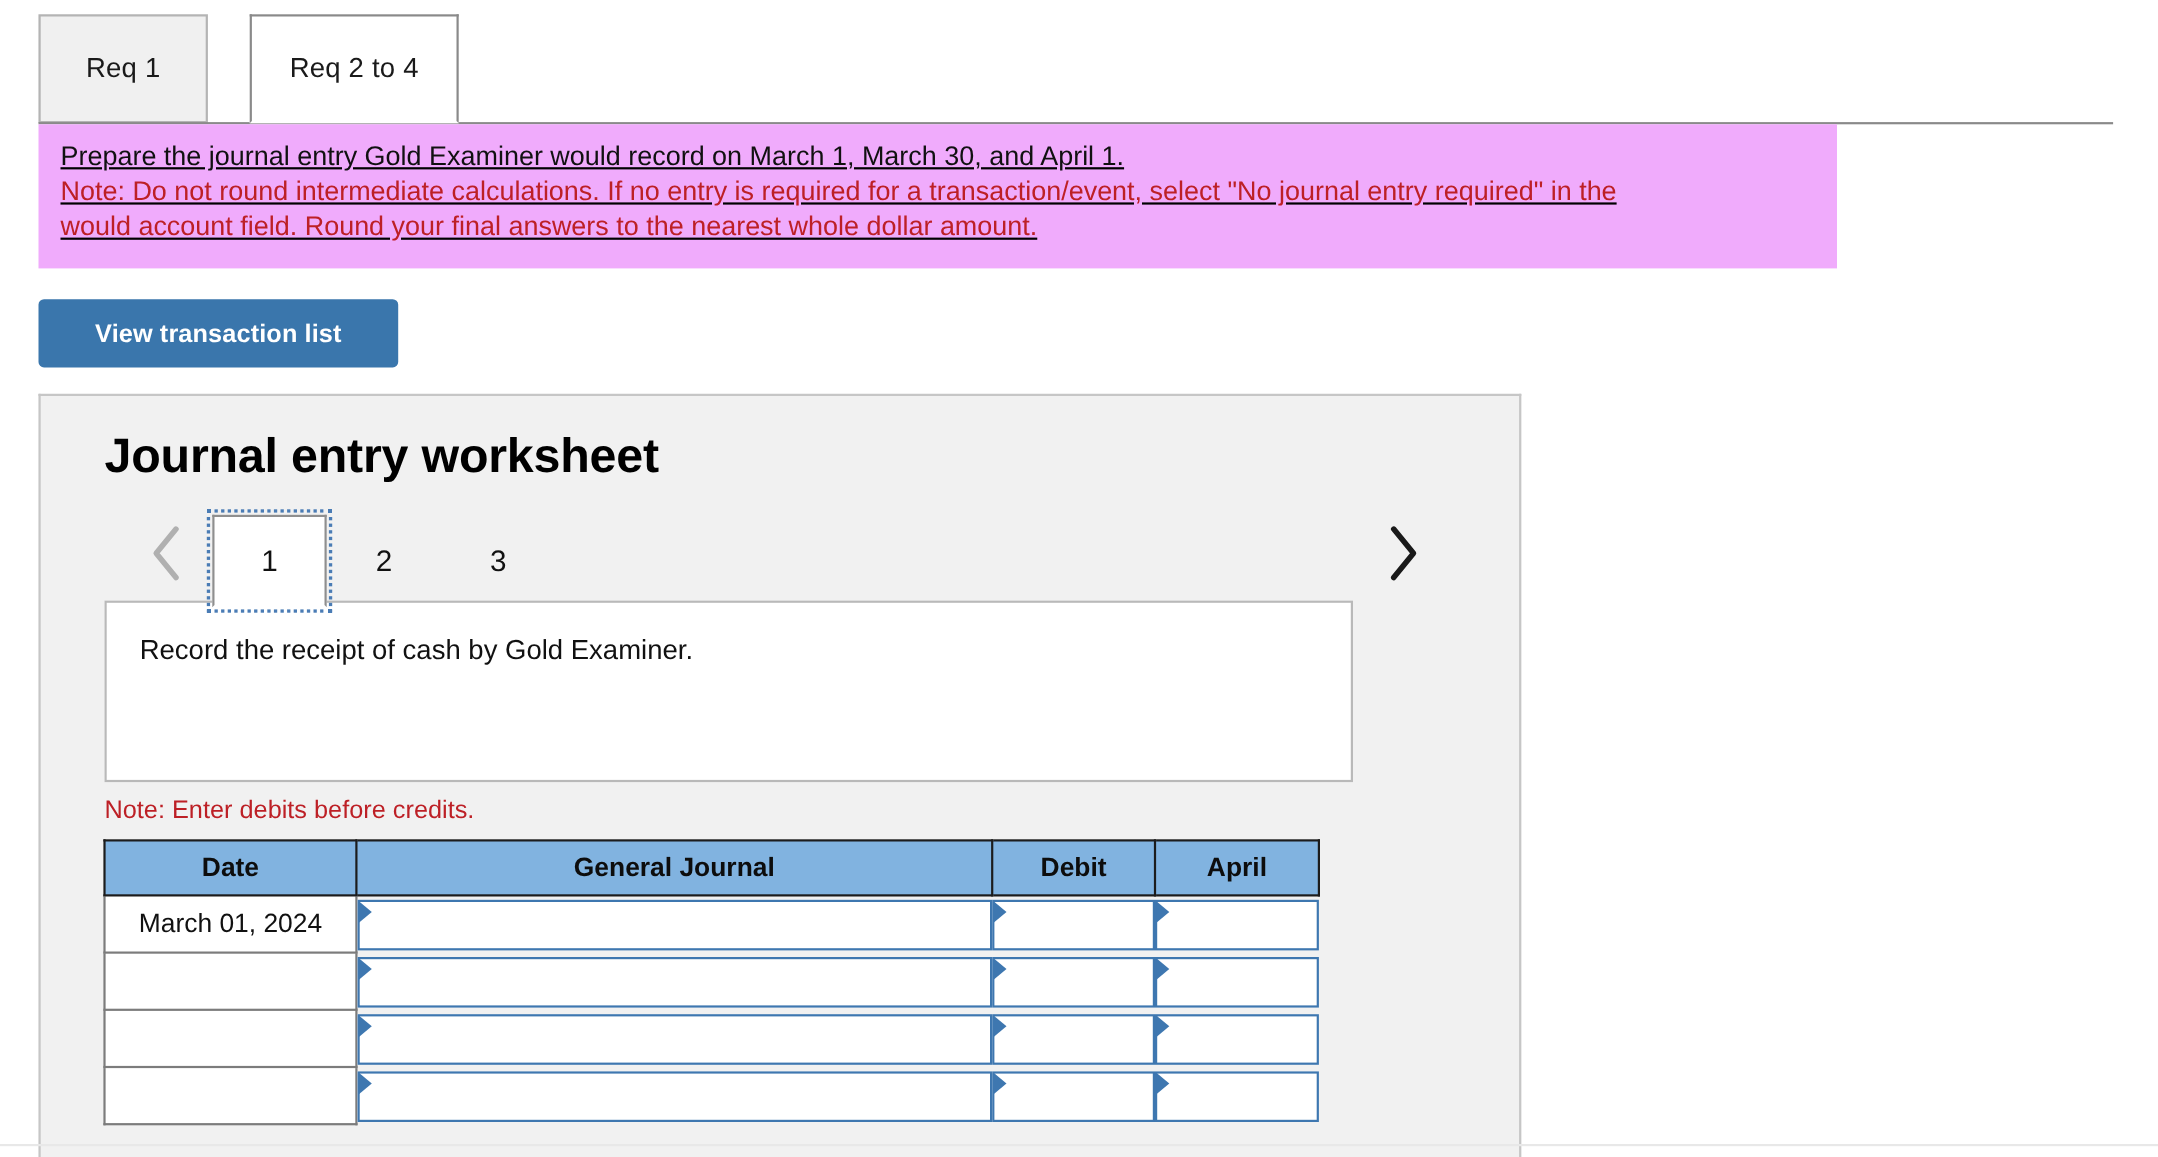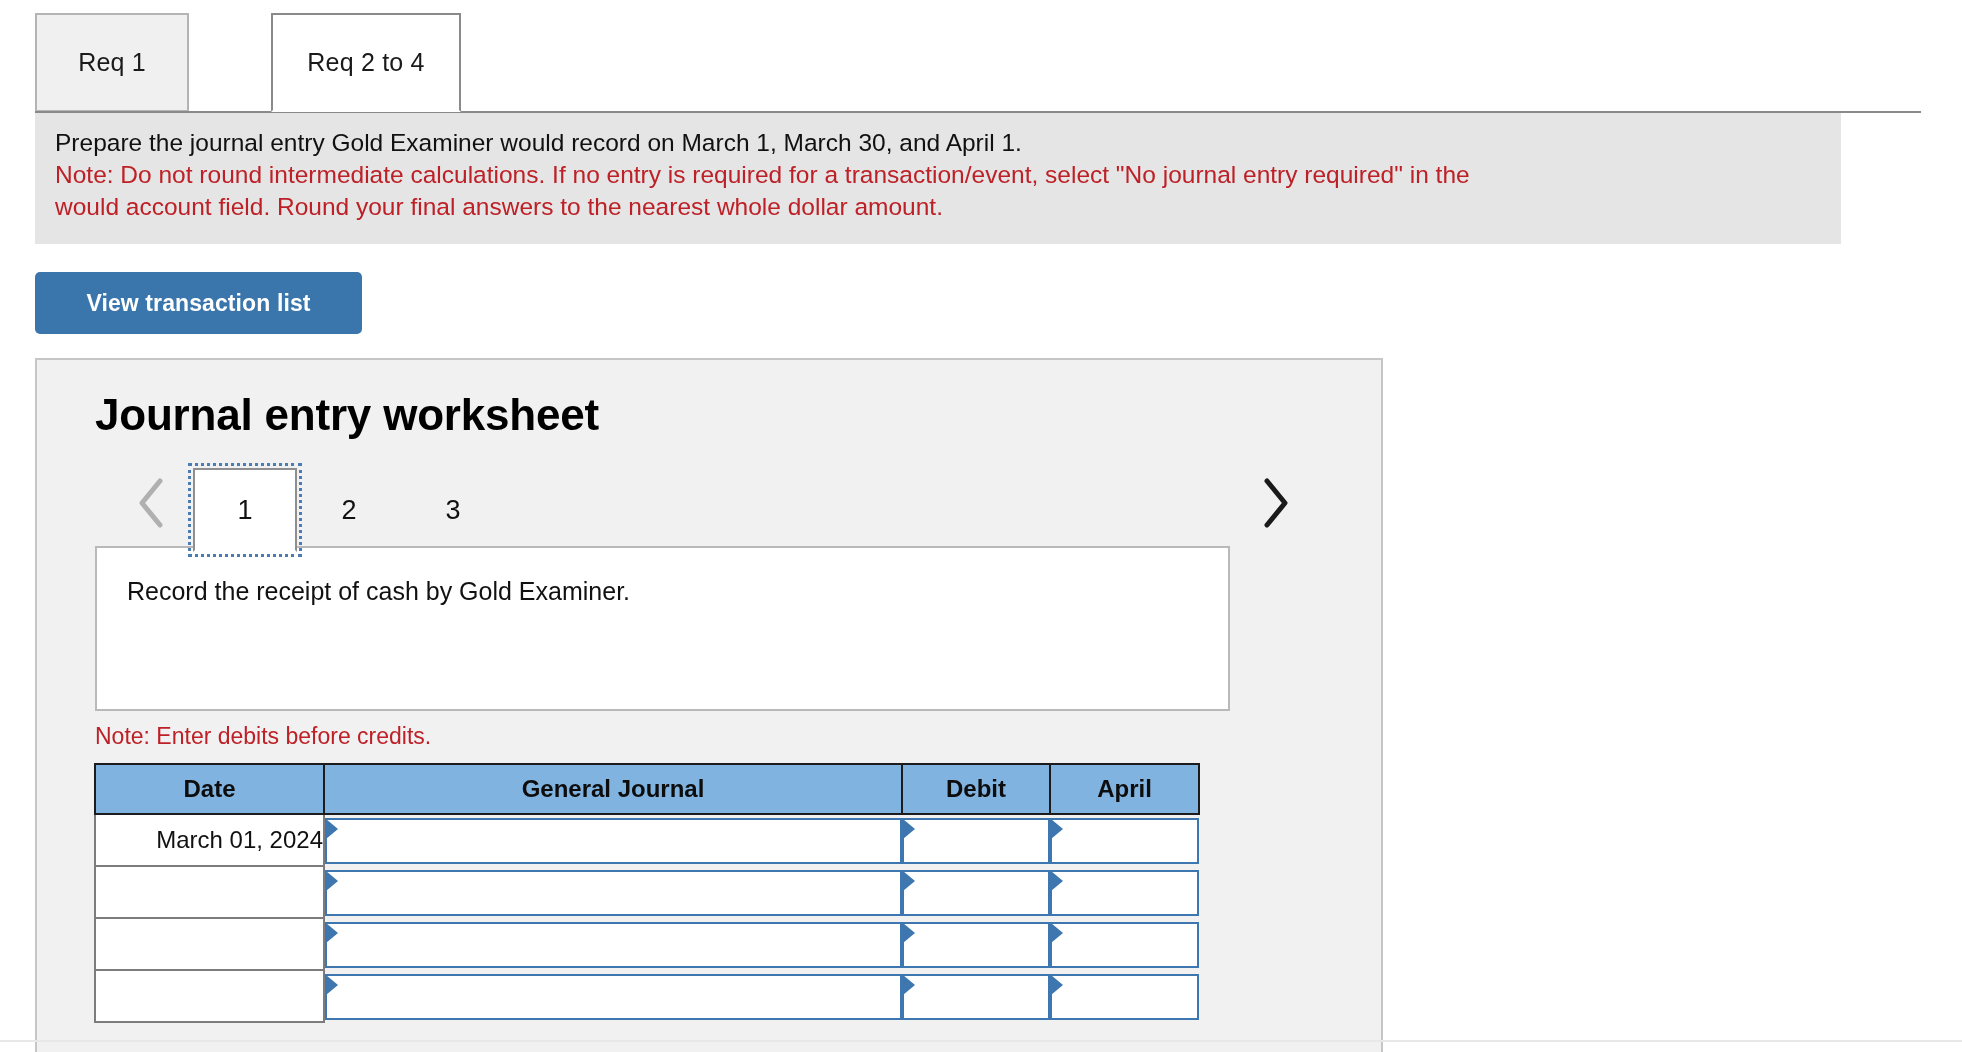--- a/index.html
+++ b/index.html
@@ -51,33 +51,33 @@
     background: #f0f0f0;
     border: 2px solid #b4b4b4;
   }
   .tab-active {
     left: 227px;
     width: 190px;
     background: #ffffff;
     border: 2px solid #8a8a8a;
     border-bottom: 2px solid #ffffff;
     z-index: 4;
-    margin-left: 44px;
   }
 
   
   .instruction-box {
     position: absolute;
     left: 35px;
     top: 113px;
-    width: 1806px;
+    width: 1635px;
     height: 131px;
-    background: #e5e5e5;
+    background: #f0abfc;
     box-sizing: border-box;
     padding: 14px 0 0 20px;
+    text-decoration: underline;
   }
   .instr-line {
     font-size: 24.5px;
     line-height: 32px;
     color: #111111;
     white-space: nowrap;
   }
   .instr-note {
     color: #bd2026;
   }
@@ -217,21 +217,20 @@
     color: #0d0d0d;
     padding: 0;
     text-align: center;
   }
   .jtable td {
     padding: 0;
     height: 50px;
     border: 2px solid #7c7c7c;
     background: #ffffff;
     vertical-align: middle;
-    text-align: right;
   }
   .col-date  { width: 229px; }
   .col-gj    { width: 578px; }
   .col-debit { width: 148px; }
   .col-credit{ width: 149px; }
 
   .date-cell {
     text-align: center;
     font-size: 24px;
     color: #111111;

